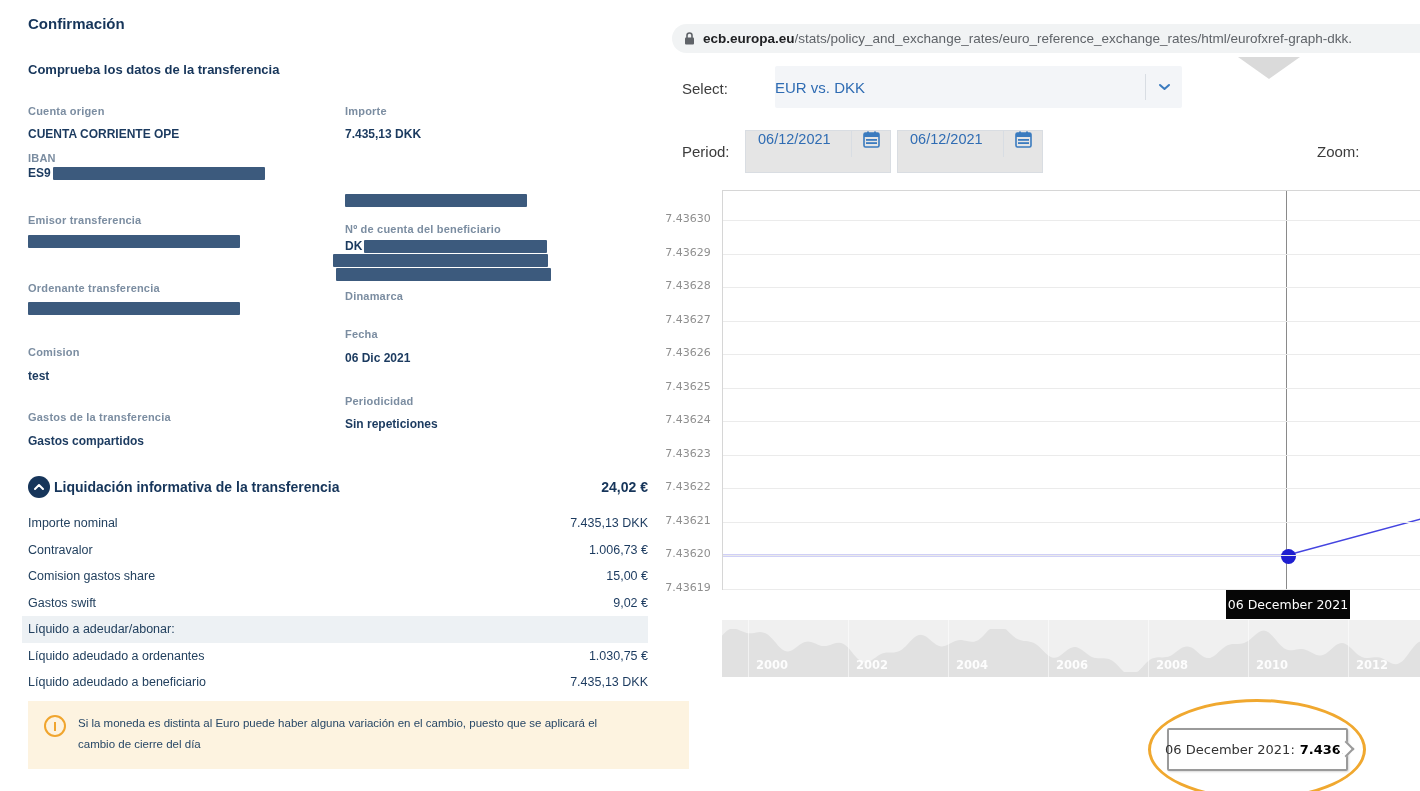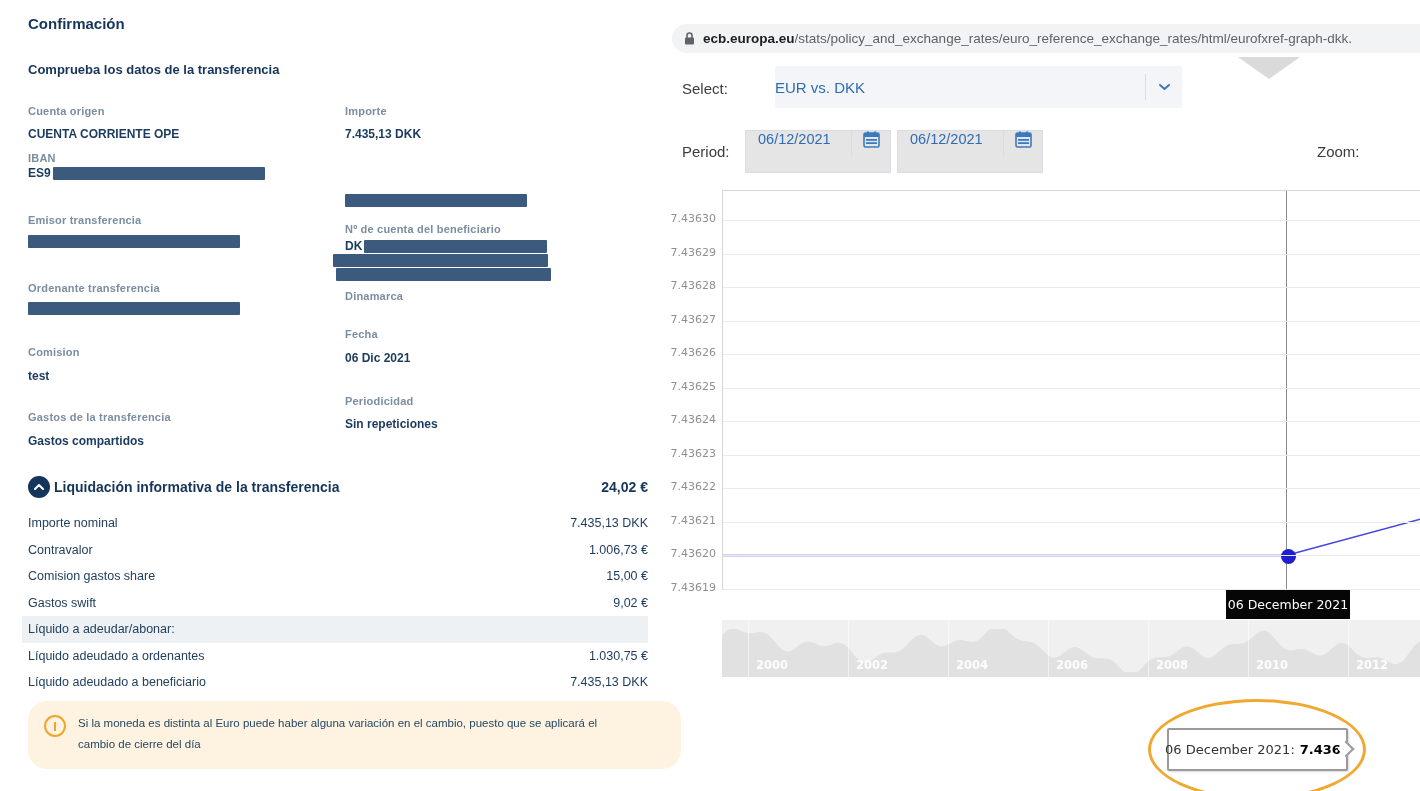--- a/index.html
+++ b/index.html
@@ -18,41 +18,41 @@
   .bar{background:#3c5a7d;height:13px;display:inline-block;vertical-align:middle;border-radius:1px;}
   .redrow{display:flex;align-items:center;gap:2px;}
   .liq-head{position:absolute;left:28px;top:476px;width:620px;display:flex;align-items:center;}
   .collapse-btn{width:22px;height:22px;border-radius:50%;background:#16355a;display:flex;align-items:center;justify-content:center;flex:0 0 22px;cursor:pointer;}
   .liq-title{font-size:14px;font-weight:bold;color:#16355a;margin-left:4px;flex:1;}
   .liq-total{font-size:14px;font-weight:bold;color:#16355a;}
   #liq-rows{position:absolute;left:28px;top:510px;width:620px;}
   .liq-row{display:flex;justify-content:space-between;align-items:center;height:26.5px;font-size:12.5px;color:#23415f;}
   .liq-row .rv{color:#1b3a5f;}
   .liq-row.hl{background:#edf1f4;padding-left:6px;margin-left:-6px;width:620px;}
-  .warnbox{position:absolute;left:28px;top:701px;width:585px;min-height:46px;background:#fdf3e0;border-radius:19px;padding:12px 18px 10px 50px;}
+  .warnbox{position:absolute;left:28px;top:701px;width:585px;min-height:46px;background:#fdf3e0;border-radius:0;padding:12px 26px 10px 50px;}
   .warnbox .wtext{font-size:11.5px;line-height:1.85;color:#274766;max-width:545px;}
   .warn-ic{position:absolute;left:16px;top:14px;width:18px;height:18px;border:2px solid #f0a52e;border-radius:50%;display:flex;align-items:center;justify-content:center;}
   .warn-ic i{display:block;width:2px;height:9px;background:#f0a52e;}
   
   .rp{position:absolute;left:660px;top:0;width:760px;height:791px;}
   .urlbar{position:absolute;left:12px;top:24px;width:750px;height:29px;background:#f1f3f4;border-radius:15px 0 0 15px;display:flex;align-items:center;padding-left:12px;box-sizing:border-box;cursor:text;}
   .urlbar .dom{font-size:13.5px;color:#202124;font-weight:bold;white-space:nowrap;}
   .urlbar .path{font-size:13.5px;color:#5f6368;white-space:nowrap;overflow:hidden;}
   .caret{position:absolute;left:578px;top:57px;width:0;height:0;border-left:31px solid transparent;border-right:31px solid transparent;border-top:22px solid #dadada;}
   .ctl-label{position:absolute;font-size:15px;color:#3c3c3c;}
   .selectbox{position:absolute;left:115px;top:66px;width:407px;height:42px;background:#f3f5f8;border-radius:2px;display:flex;align-items:center;cursor:pointer;}
   .selectbox .sv{font-size:15px;color:#2f6cb3;flex:1;}
   .vsep{width:1px;height:26px;background:#d8dde3;}
   .selectbox .chev{width:36px;display:flex;align-items:center;justify-content:center;}
   .datebox{position:absolute;top:130px;width:146px;height:43px;background:#e5e5e5;border:1px solid #d9dde2;border-radius:0;display:flex;align-items:flex-start;box-sizing:border-box;cursor:text;}
   .datebox .dv{font-size:14.5px;color:#2f6cb3;margin-left:12px;flex:1;}
   .datebox .cal{width:38px;display:flex;align-items:center;justify-content:center;cursor:pointer;}
   
   #yaxis{position:absolute;left:0;top:0;width:56px;}
-  .ytick{position:absolute;right:0;font-size:11px;color:#8f8f8f;width:56px;text-align:right;font-family:"DejaVu Sans",sans-serif;}
+  .ytick{position:absolute;right:0;font-size:11px;color:#8f8f8f;width:56px;text-align:center;font-family:"DejaVu Sans",sans-serif;}
   #plot{position:absolute;left:62px;top:190px;width:700px;height:400px;border:1px solid #d6d6d6;background:#fff;box-sizing:border-box;}
   .gridline{position:absolute;left:0;width:100%;height:1px;background:#ebebeb;}
   .crosshair{position:absolute;top:0;left:563px;width:1px;height:400px;background:#8a8a8a;}
   .dot{position:absolute;left:558px;top:358px;width:15px;height:15px;border-radius:50%;background:#1f1fd0;}
   .tooltip-white{position:absolute;left:444px;top:537px;width:177px;height:39px;background:#fff;border:2px solid #9a9a9a;border-radius:2px;box-shadow:1px 1px 2px rgba(0,0,0,.15);display:flex;align-items:center;justify-content:center;font-size:13px;color:#333;font-family:"DejaVu Sans",sans-serif;white-space:nowrap;z-index:5;}
   .tooltip-white b{margin-left:5px;color:#000;}
   .tooltip-white .notch{position:absolute;right:-6px;top:13px;width:10px;height:10px;background:#fff;border-top:2px solid #9a9a9a;border-right:2px solid #9a9a9a;transform:rotate(45deg);}
   .ellipse{position:absolute;left:425px;top:508px;width:212px;height:95px;border:3px solid #f0a82f;border-radius:50%;z-index:6;pointer-events:none;}
   .tooltip-black{position:absolute;left:566px;top:590px;width:124px;height:29px;background:#060606;color:#fff;font-size:12.5px;display:flex;align-items:center;justify-content:center;font-family:"DejaVu Sans",sans-serif;z-index:7;white-space:nowrap;}
   #navigator{position:absolute;left:62px;top:620px;width:700px;height:57px;background:#f0f0f0;cursor:ew-resize;}

